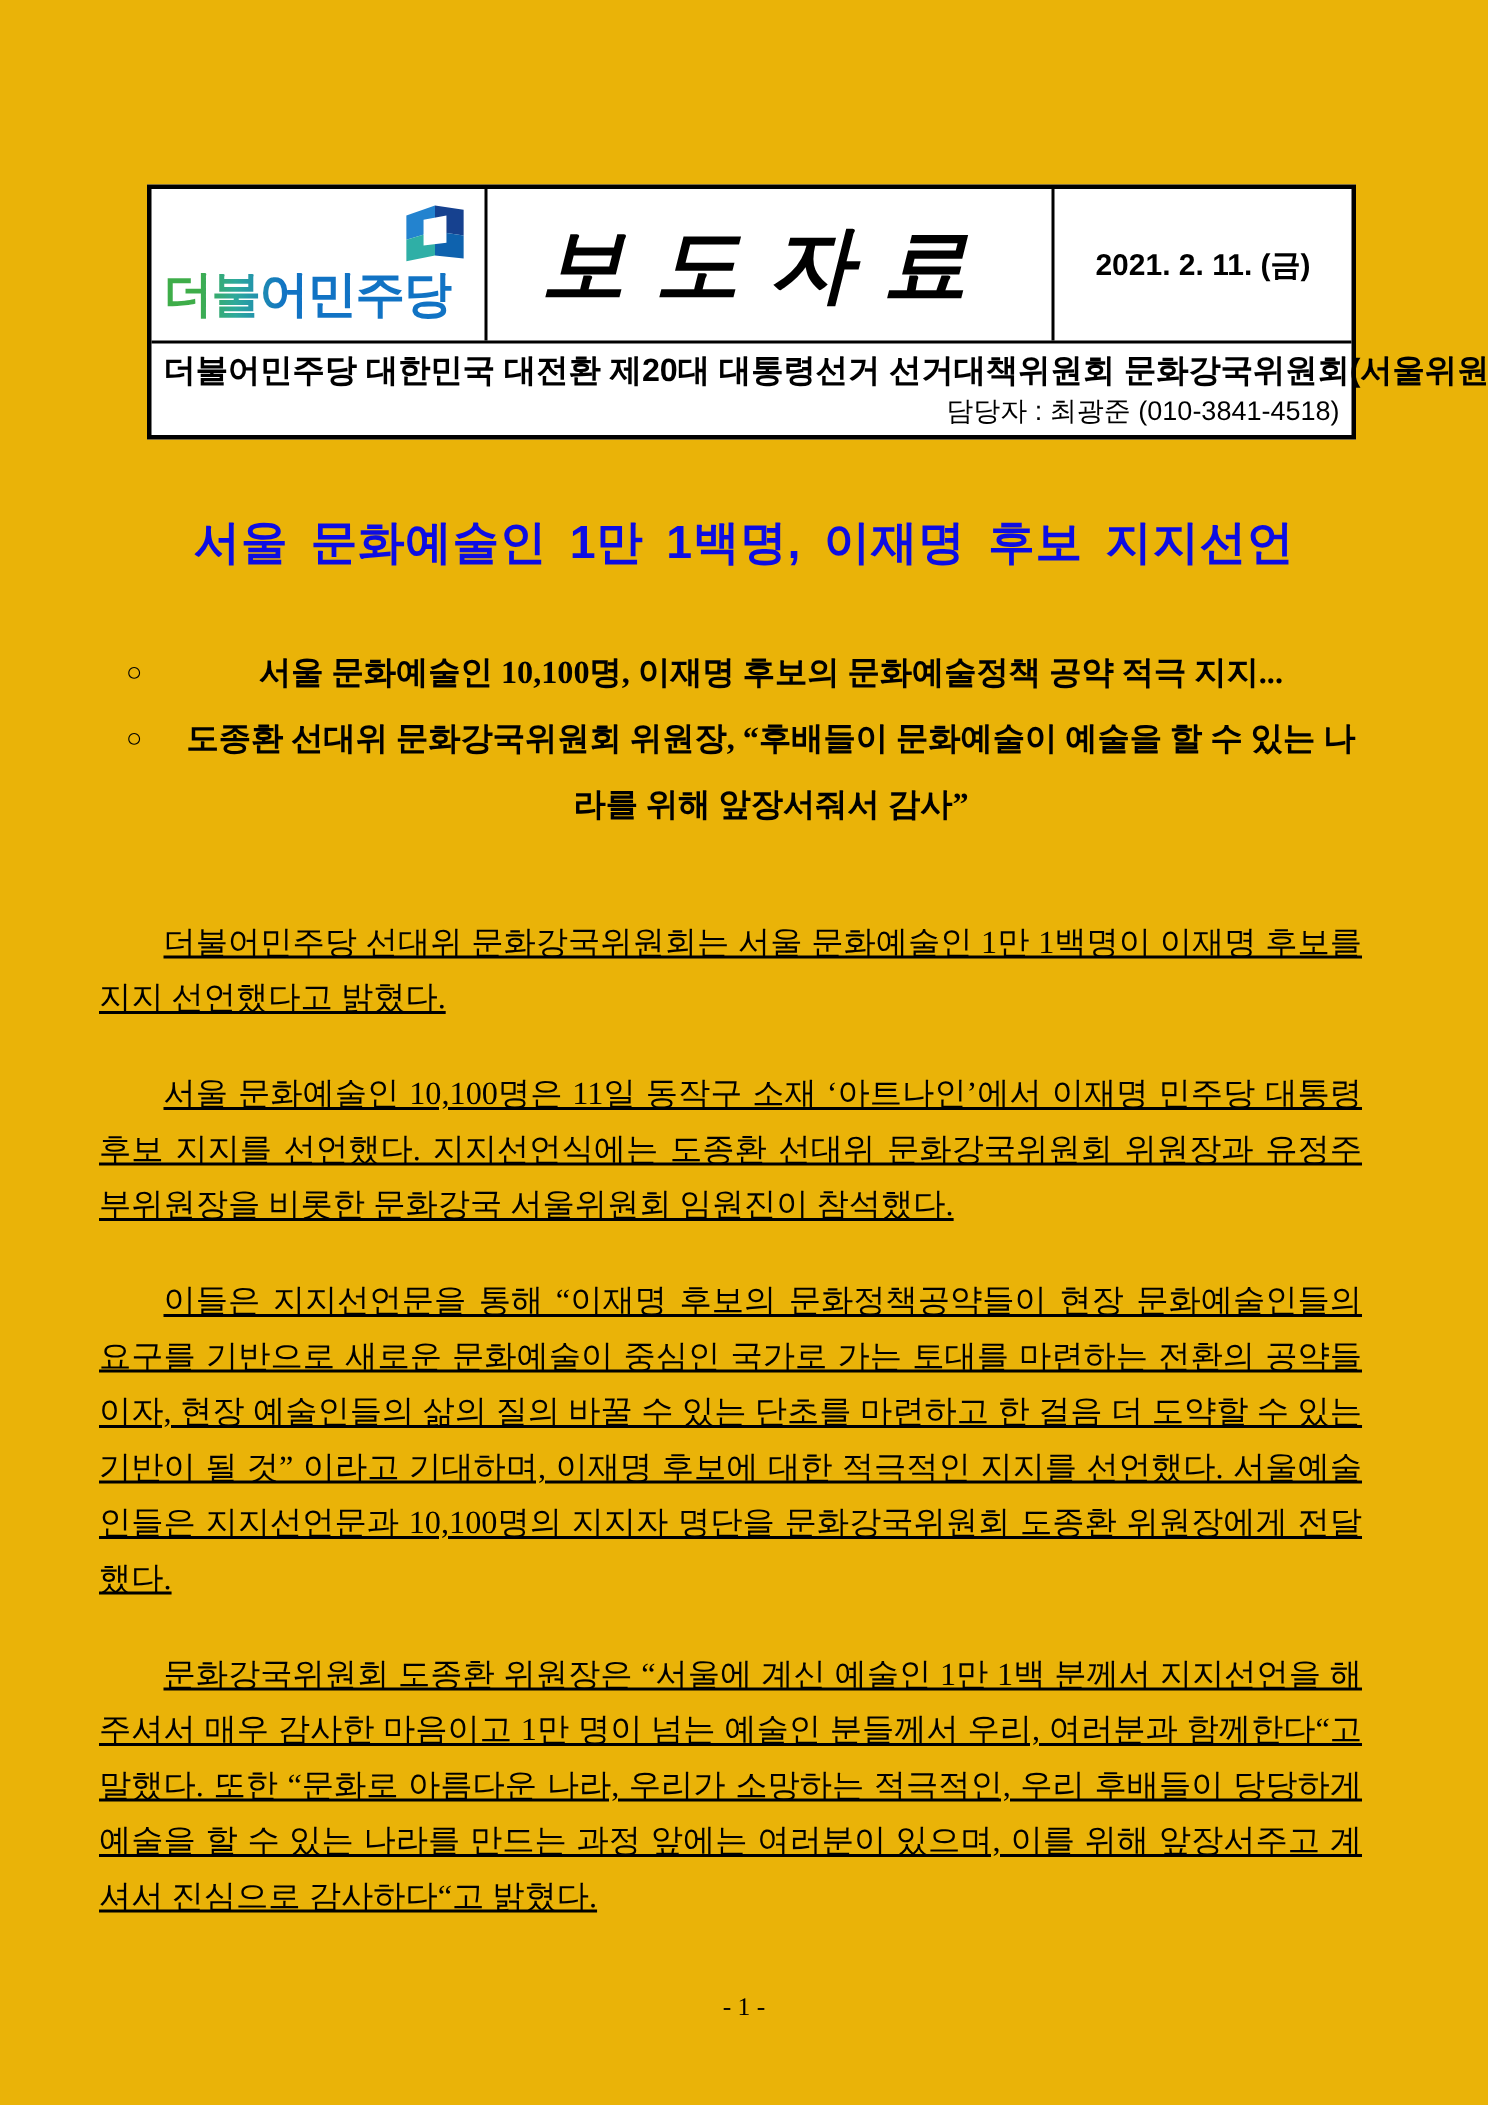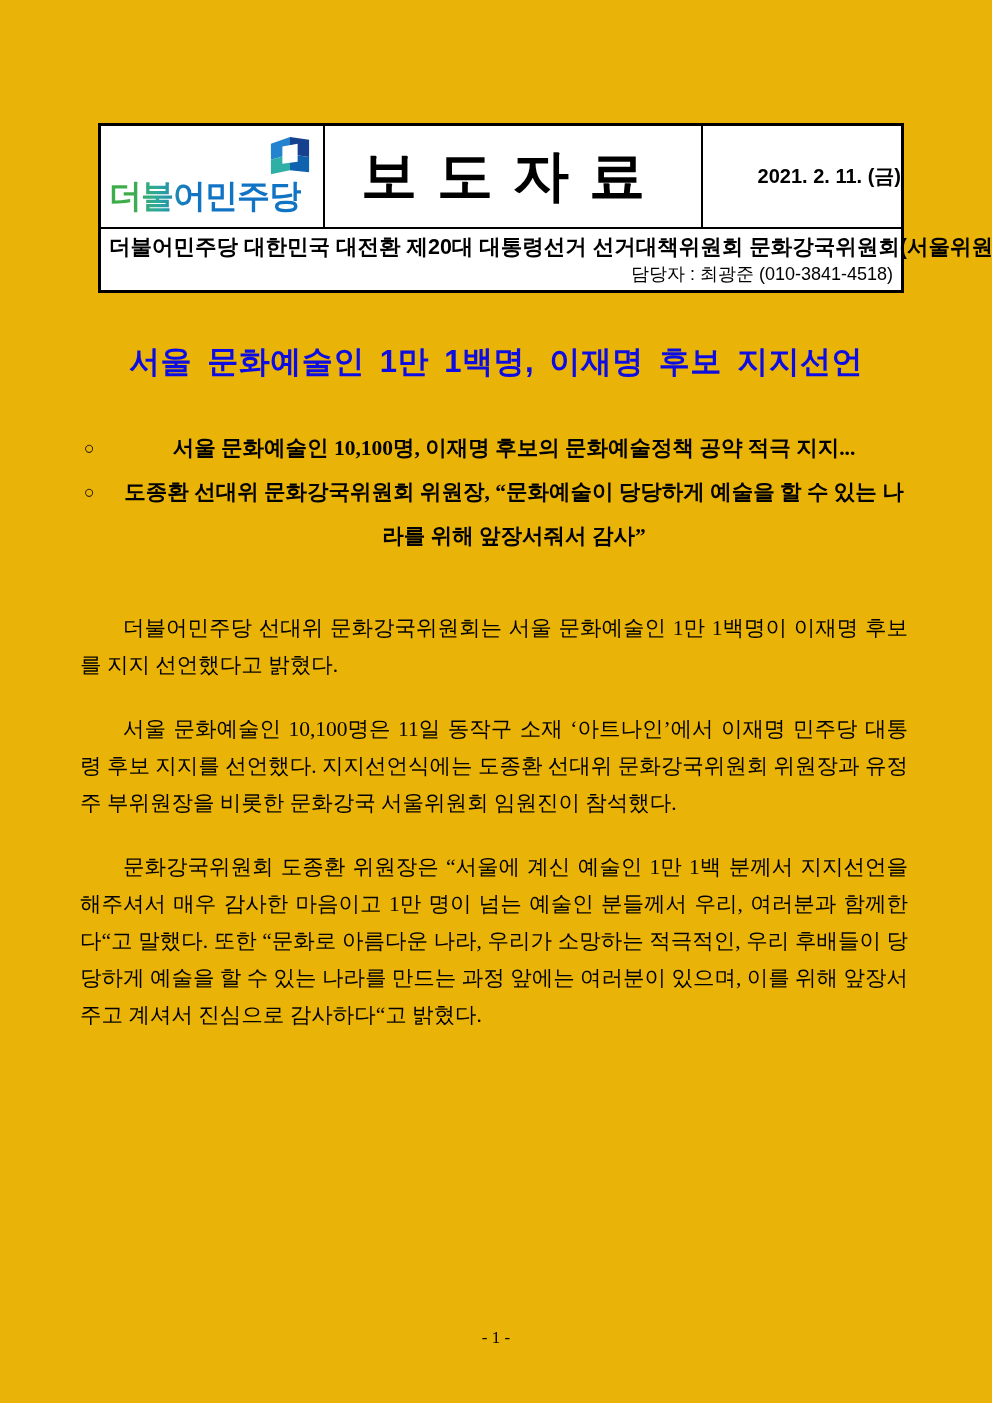--- a/index.html
+++ b/index.html
@@ -9,22 +9,22 @@
   }
 
   
   .header-table{
     position:absolute;left:98px;top:123px;width:806px;
     border:3px solid #000;box-sizing:border-box;background:#fff;
   }
   .ht-top{display:flex;height:101px;border-bottom:2px solid #000;}
   .cell{box-sizing:border-box;}
   .cell-logo{width:224px;border-right:2px solid #000;position:relative;}
-  .cell-doctype{flex:1;border-right:2px solid #000;display:flex;align-items:center;justify-content:center;}
-  .cell-date{width:198px;display:flex;align-items:center;justify-content:flex-end;}
+  .cell-doctype{flex:1;border-right:2px solid #000;display:flex;align-items:center;justify-content:center;font-style:italic;}
+  .cell-date{width:198px;display:flex;align-items:center;justify-content:center;}
 
   .logo-text{
     position:absolute;left:8px;bottom:8px;
     font-family:"Liberation Sans","DejaVu Sans",sans-serif;
     font-weight:900;font-size:33px;letter-spacing:-1px;white-space:nowrap;
     background:linear-gradient(90deg,var(--logo-green) 0%,var(--logo-green) 12%,var(--logo-teal) 25%,var(--logo-blue) 42%,var(--logo-blue) 100%);
     -webkit-background-clip:text;background-clip:text;color:transparent;
   }
   .flag{position:absolute;right:12px;top:6px;}
 
@@ -63,21 +63,21 @@
   }
   .summary-item{display:flex;align-items:flex-start;}
   .marker{width:36px;flex:0 0 36px;font-size:18px;line-height:44px;}
   .item-text{flex:1;text-align:center;}
 
   
   .body-text{
     position:absolute;left:66px;top:610px;width:842px;
     font-size:21.5px;line-height:37px;text-align:justify;
   }
-  .body-text p{margin:0 0 27px 14px;text-indent:43px;}
+  .body-text p{margin:0 0 27px 0;text-indent:43px;text-decoration:underline;}
 
   
   .footer{
     position:absolute;left:0;top:1328px;width:100%;
     text-align:center;font-size:17px;
   }
 </style>
 </head>
 <body>
 
@@ -118,26 +118,27 @@
   <div class="summary">
     <div class="summary-item">
       <span class="marker">○</span>
       <div class="item-text">
         <div>서울 문화예술인 10,100명, 이재명 후보의 문화예술정책 공약 적극 지지...</div>
       </div>
     </div>
     <div class="summary-item">
       <span class="marker">○</span>
       <div class="item-text">
-        <div>도종환 선대위 문화강국위원회 위원장, “문화예술이 당당하게 예술을 할 수 있는 나라를 위해 앞장서줘서 감사”</div>
+        <div>도종환 선대위 문화강국위원회 위원장, “후배들이 문화예술이 예술을 할 수 있는 나라를 위해 앞장서줘서 감사”</div>
       </div>
     </div>
   </div>
 
   <div class="body-text">
     <p>더불어민주당 선대위 문화강국위원회는 서울 문화예술인 1만 1백명이 이재명 후보를 지지 선언했다고 밝혔다.</p>
     <p>서울 문화예술인 10,100명은 11일 동작구 소재 ‘아트나인’에서 이재명 민주당 대통령 후보 지지를 선언했다. 지지선언식에는 도종환 선대위 문화강국위원회 위원장과 유정주 부위원장을 비롯한 문화강국 서울위원회 임원진이 참석했다.</p>
+    <p>이들은 지지선언문을 통해 “이재명 후보의 문화정책공약들이 현장 문화예술인들의 요구를 기반으로 새로운 문화예술이 중심인 국가로 가는 토대를 마련하는 전환의 공약들이자, 현장 예술인들의 삶의 질의 바꿀 수 있는 단초를 마련하고 한 걸음 더 도약할 수 있는 기반이 될 것” 이라고 기대하며, 이재명 후보에 대한 적극적인 지지를 선언했다. 서울예술인들은 지지선언문과 10,100명의 지지자 명단을 문화강국위원회 도종환 위원장에게 전달했다.</p>
     <p>문화강국위원회 도종환 위원장은 “서울에 계신 예술인 1만 1백 분께서 지지선언을 해주셔서 매우 감사한 마음이고 1만 명이 넘는 예술인 분들께서 우리, 여러분과 함께한다“고 말했다. 또한 “문화로 아름다운 나라, 우리가 소망하는 적극적인, 우리 후배들이 당당하게 예술을 할 수 있는 나라를 만드는 과정 앞에는 여러분이 있으며, 이를 위해 앞장서주고 계셔서 진심으로 감사하다“고 밝혔다.</p>
   </div>
 
   <div class="footer">- 1 -</div>
 
 </div>
 
 </body></html>

